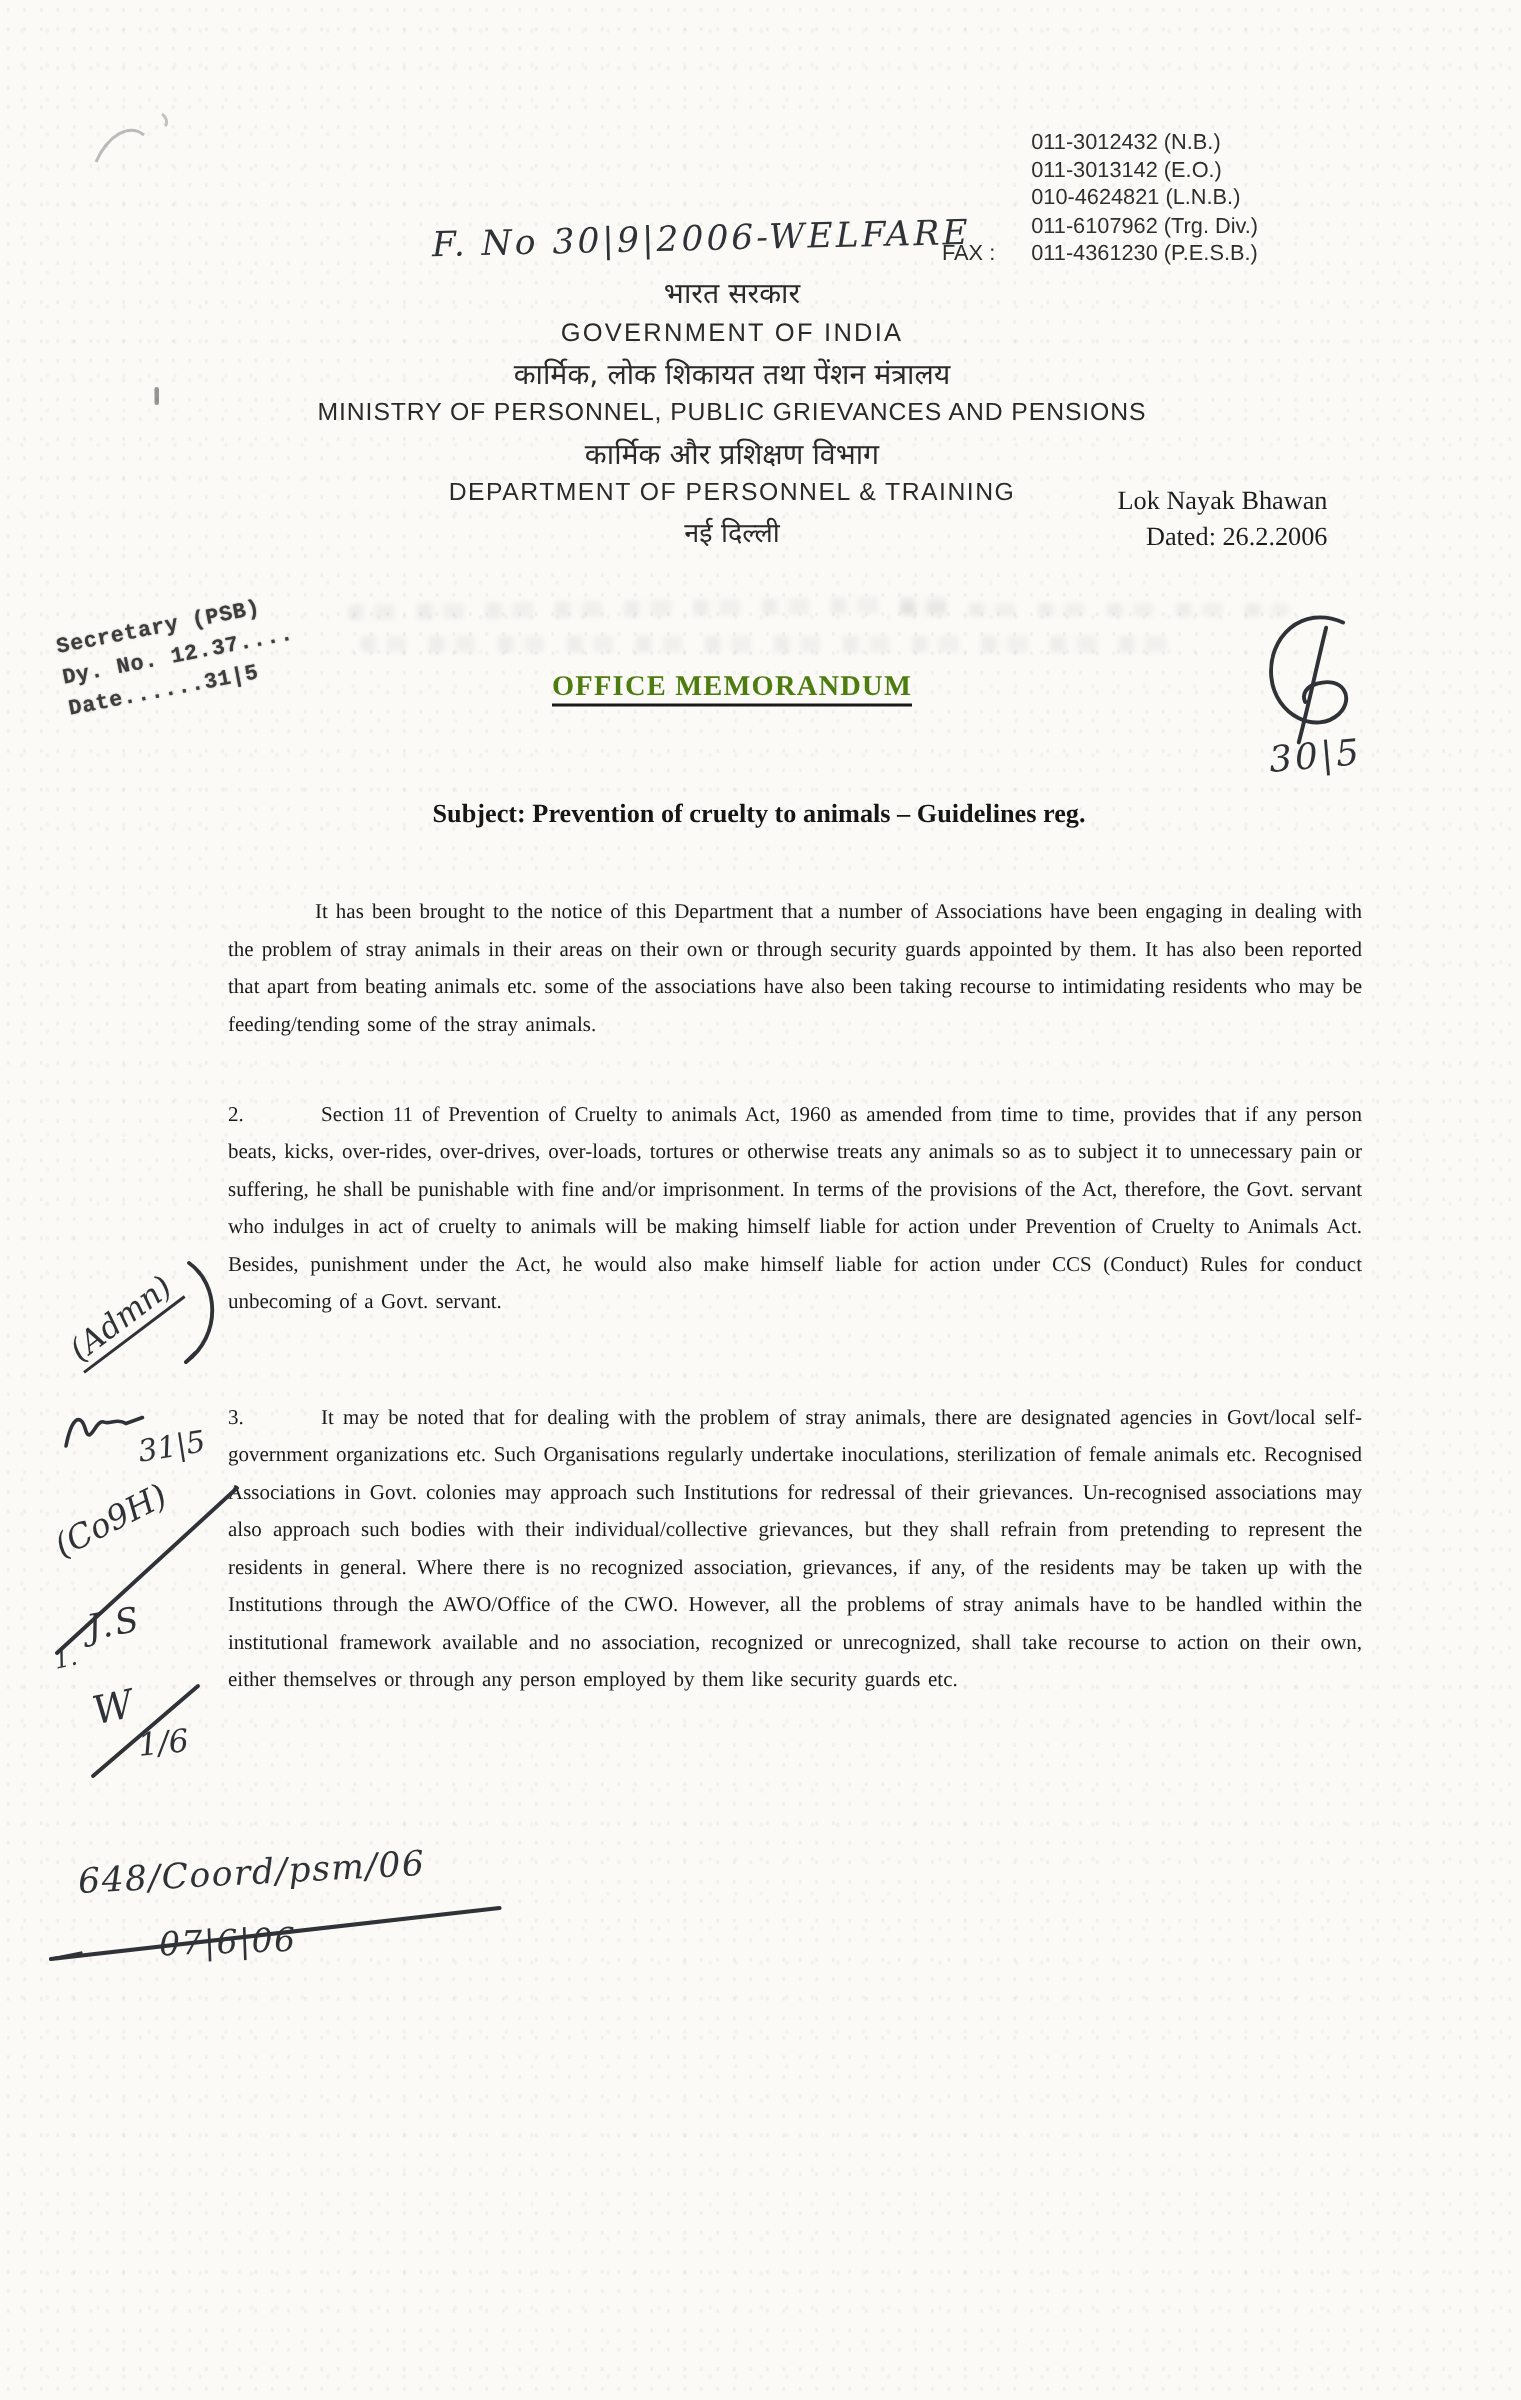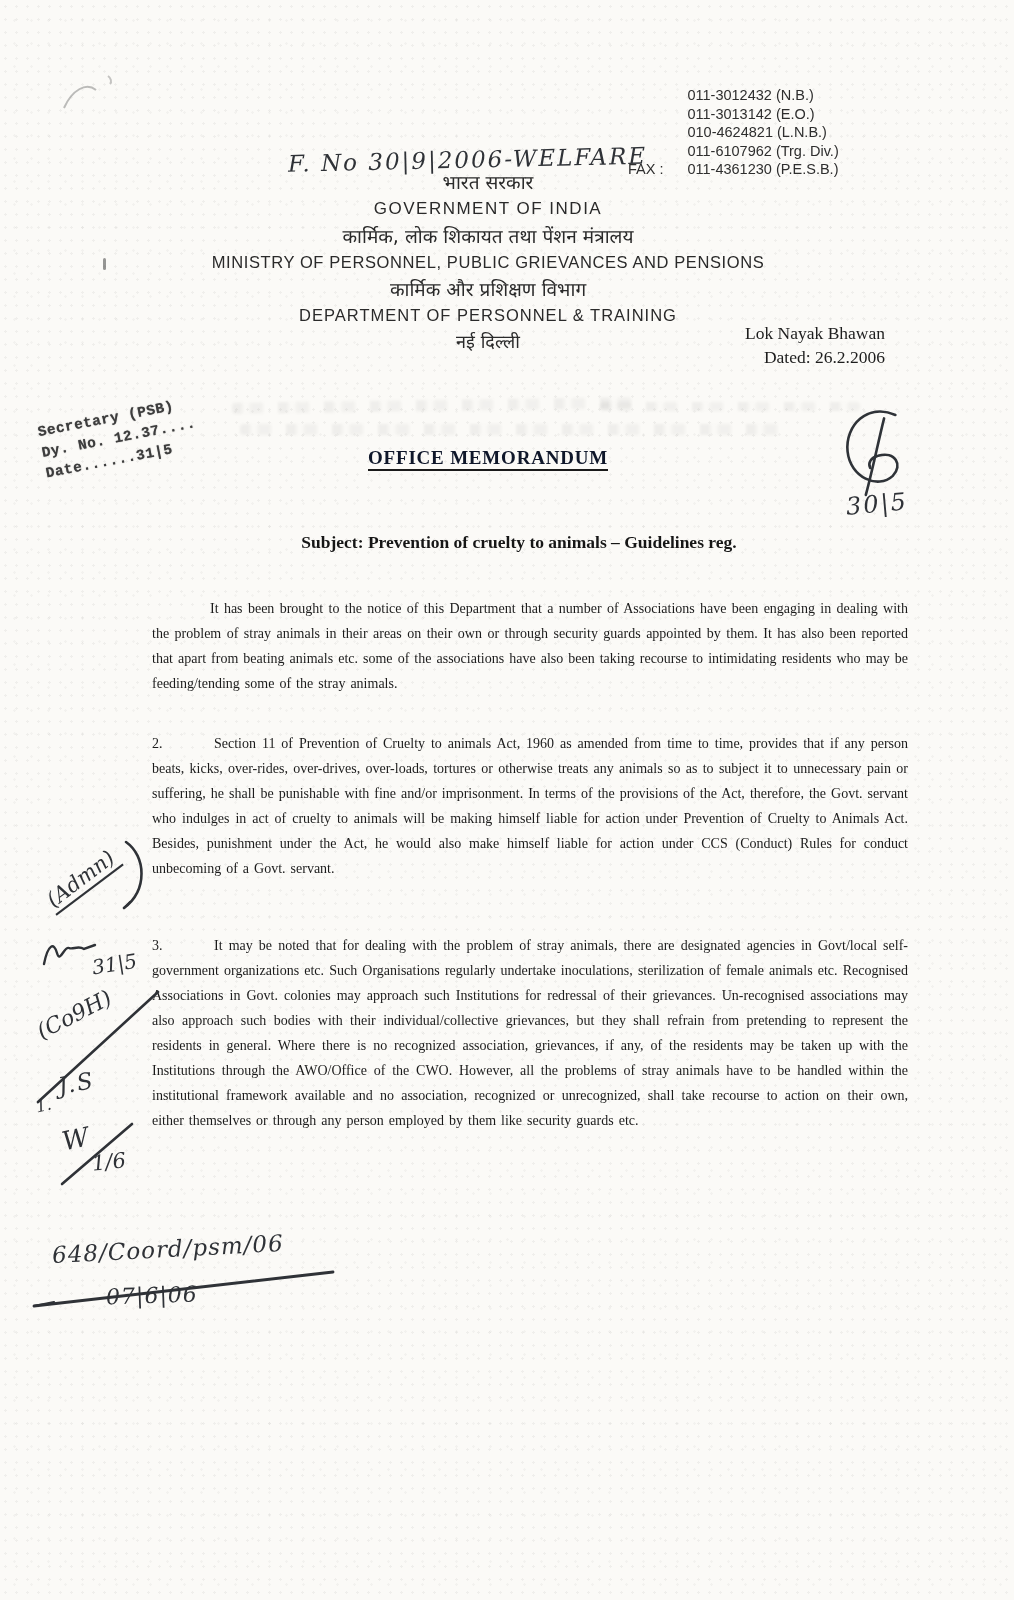--- a/index.html
+++ b/index.html
@@ -25,21 +25,21 @@
   .fax-label{white-space:nowrap;}
   .fax-line{white-space:nowrap;}
 
   
   .fno{left:288px;top:146px;width:420px;
        font-family:"DejaVu Serif",serif;font-style:italic;
        font-size:23px;letter-spacing:2px;color:#33363b;
        transform:rotate(-1.3deg);}
 
   
-  .hdr{left:128px;top:169px;width:720px;text-align:center;color:#2a2a2a;}
+  .hdr{left:128px;top:182px;width:720px;text-align:center;color:#2a2a2a;}
   .hdr div{margin:0 0 4px 0;}
   .hi{font-family:"DejaVu Sans",sans-serif;font-size:19px;}
   .en{font-family:"Liberation Sans","DejaVu Sans",sans-serif;}
   .en-govt{font-size:17px;letter-spacing:1.5px;}
   .en-min{font-size:16.5px;letter-spacing:0.6px;}
   .en-dept{font-size:16.5px;letter-spacing:1px;}
   .hi-city{font-size:18px;}
   .en-city{font-size:16px;letter-spacing:2.5px;}
 
   
@@ -49,24 +49,24 @@
   
   .stamp{left:40px;top:400px;width:230px;transform:rotate(-11deg);
          font-family:"Liberation Mono","DejaVu Sans Mono",monospace;
          font-weight:bold;font-size:14.5px;line-height:21px;
          color:#3d3d3d;letter-spacing:0.5px;
          text-shadow:0 0 1px rgba(70,70,70,0.8);}
 
   
   .title{left:128px;top:447px;width:720px;text-align:center;}
   .title span{font-weight:bold;font-size:19px;letter-spacing:0.8px;
-              color:#0f172a;border-bottom:2.5px solid #1a1a1a;padding-bottom:1px;}
-
-  
-  .subject{left:169px;top:532px;width:700px;text-align:center;
+              color:#4d7c0f;border-bottom:2.5px solid #1a1a1a;padding-bottom:1px;}
+
+  
+  .subject{left:156px;top:532px;width:700px;text-align:center;
            font-weight:bold;font-size:17.5px;color:#161616;}
 
   
   .para{left:152px;width:756px;text-align:justify;
         font-size:14px;line-height:25px;word-spacing:1.5px;color:#1b1b1b;}
   .p1{top:596px;text-indent:58px;}
   .p2{top:731px;}
   .p3{top:933px;}
   .pnum{display:inline-block;width:62px;}
 

